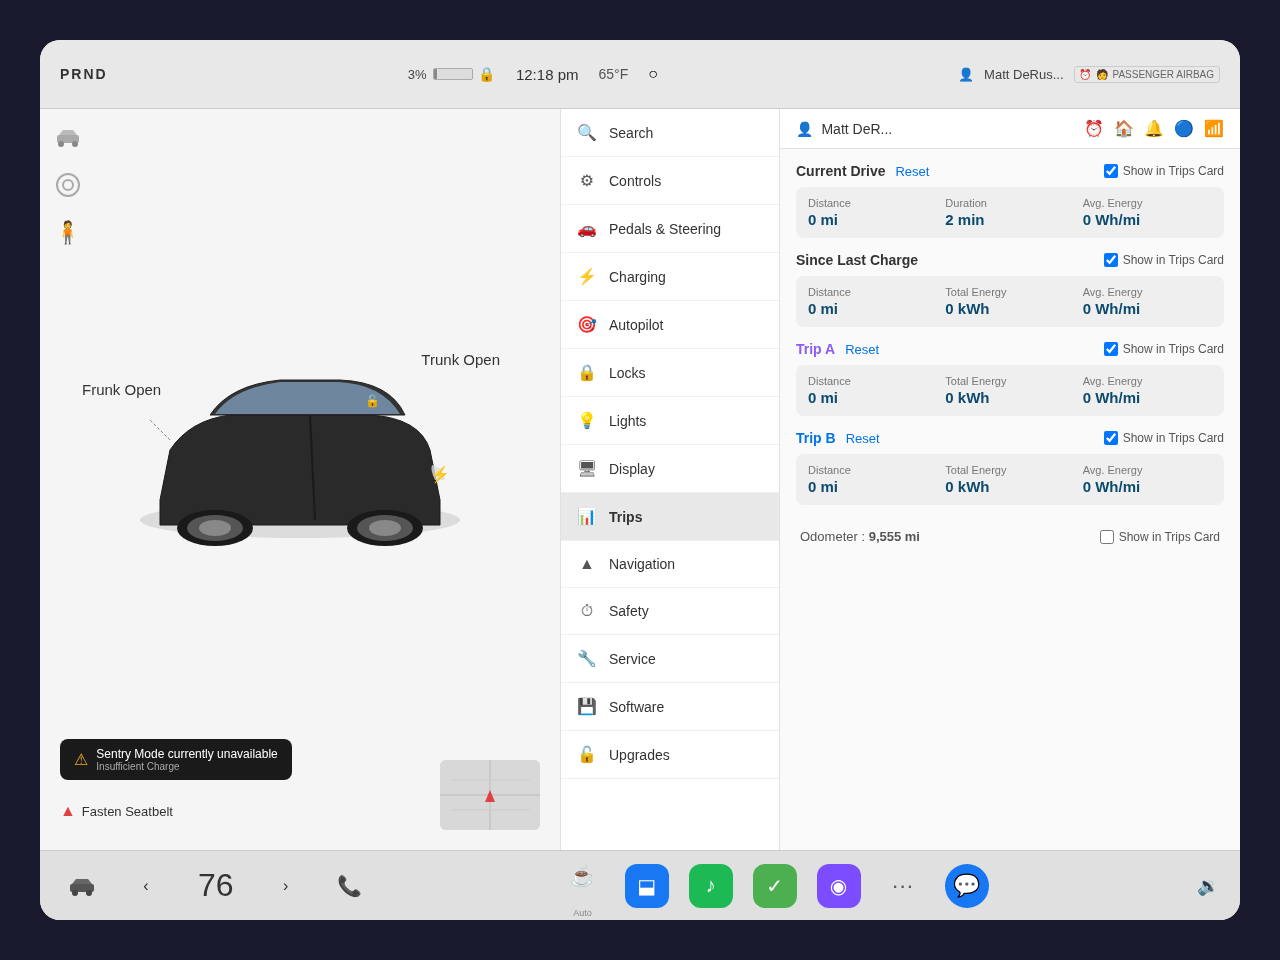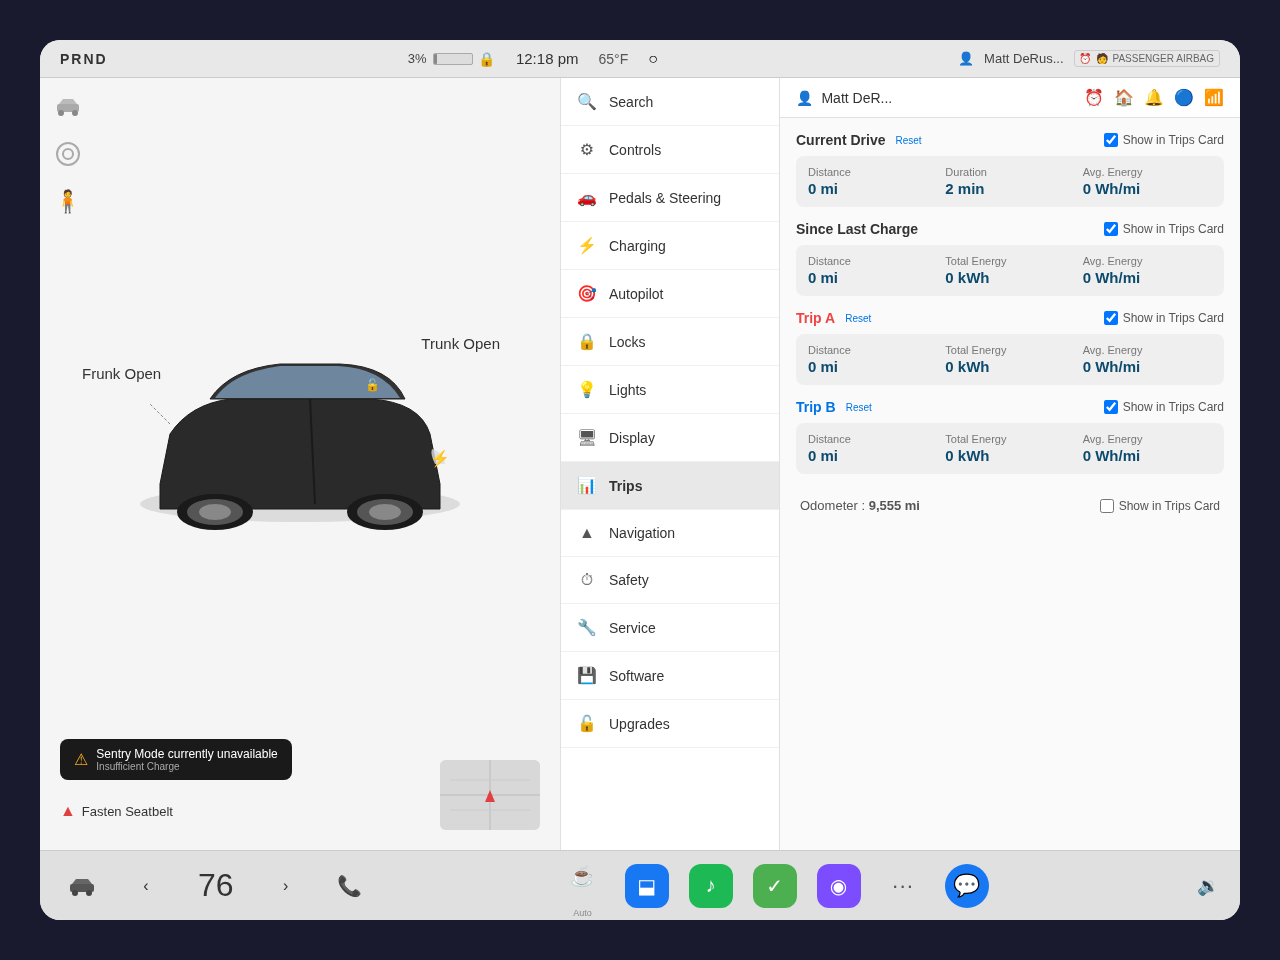--- a/index.html
+++ b/index.html
@@ -20,21 +20,21 @@
       border-radius: 20px;
       position: relative;
       overflow: hidden;
       display: flex;
       flex-direction: column;
     }
 
     
     .status-bar {
       background: #e8e8e8;
-      height: 38px;
+      height: 69px;
       display: flex;
       align-items: center;
       padding: 0 20px;
       border-bottom: 1px solid #ccc;
       flex-shrink: 0;
     }
     .prnd {
       font-size: 14px;
       font-weight: 600;
       color: #333;
@@ -257,21 +257,21 @@
       align-items: center;
       justify-content: space-between;
       margin-bottom: 8px;
     }
     .section-title {
       font-size: 14px;
       font-weight: 600;
       color: #333;
     }
     .section-reset {
-      font-size: 10px;
+      font-size: 13px;
       color: #0073e6;
       cursor: pointer;
       font-weight: 500;
     }
     .show-trips-card {
       display: flex;
       align-items: center;
       gap: 5px;
       font-size: 12px;
       color: #555;
@@ -602,21 +602,21 @@
             </div>
             <div class="stat-item">
               <span class="stat-label">Avg. Energy</span>
               <span class="stat-value">0 Wh/mi</span>
             </div>
           </div>
         </div>
 
         <div class="section-row">
           <div style="display:flex;align-items:center;gap:10px;">
-            <span class="section-title" style="color:#ef4444;">Trip A</span>
+            <span class="section-title" style="color:#8b5cf6;">Trip A</span>
             <span class="section-reset">Reset</span>
           </div>
           <div class="show-trips-card">
             <input type="checkbox" checked="" style="">
             <span>Show in Trips Card</span>
           </div>
         </div>
         <div class="stats-card">
           <div class="stats-row">
             <div class="stat-item">

